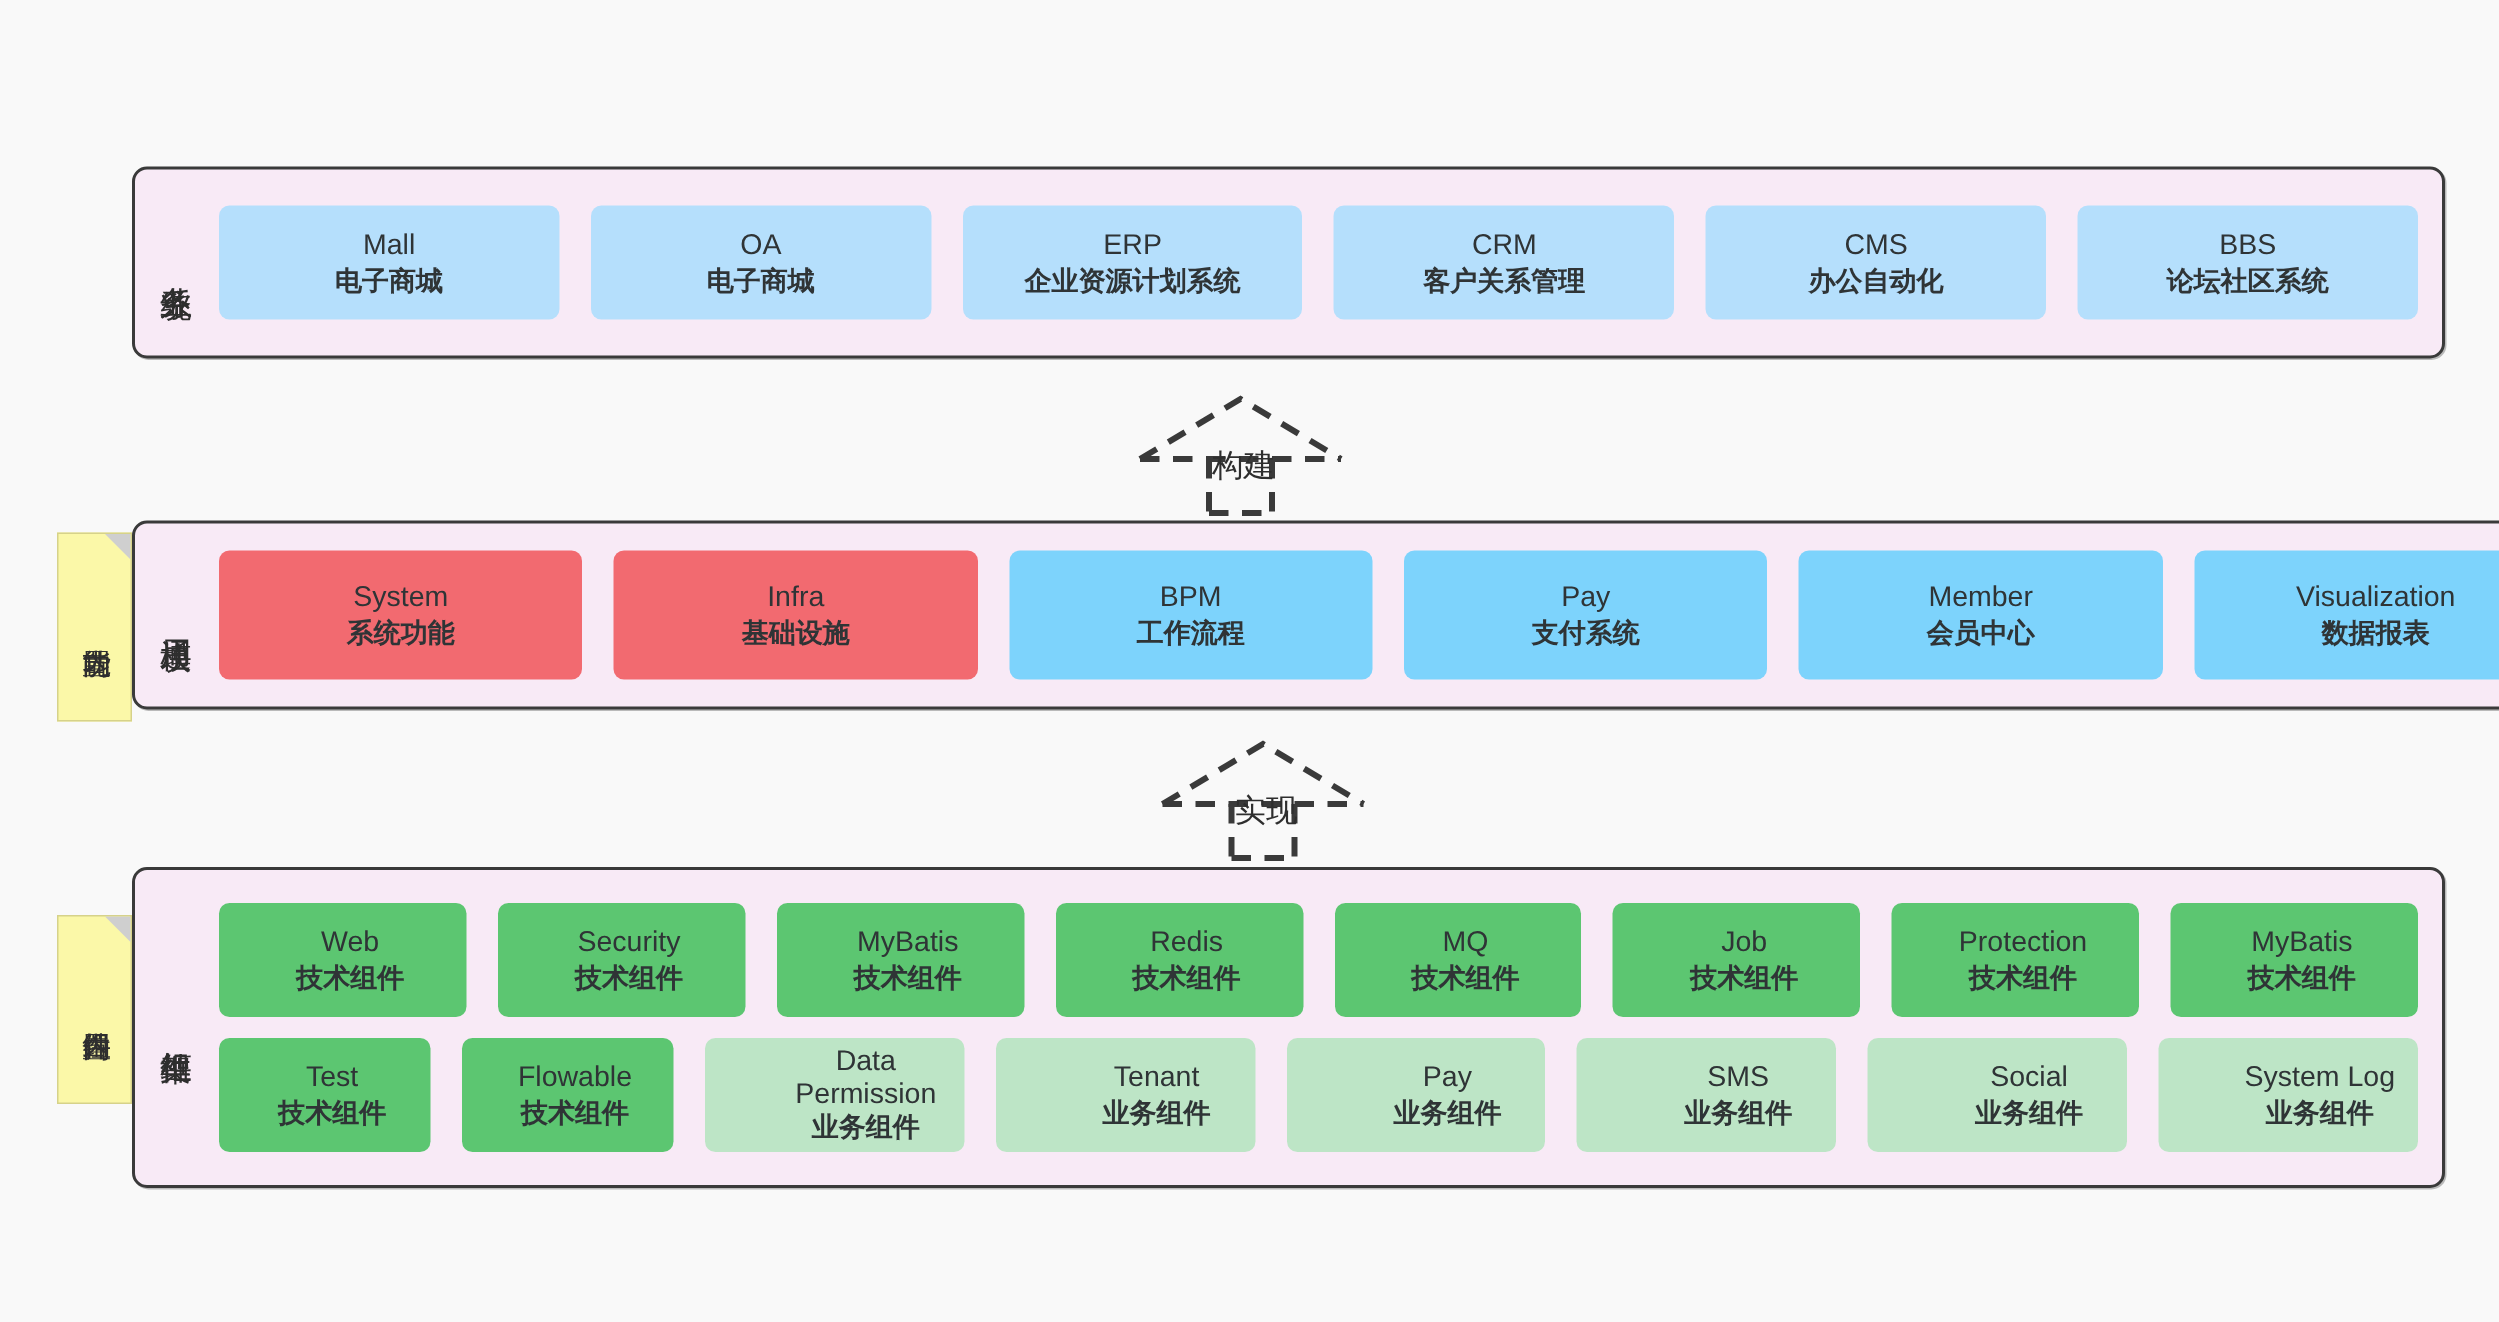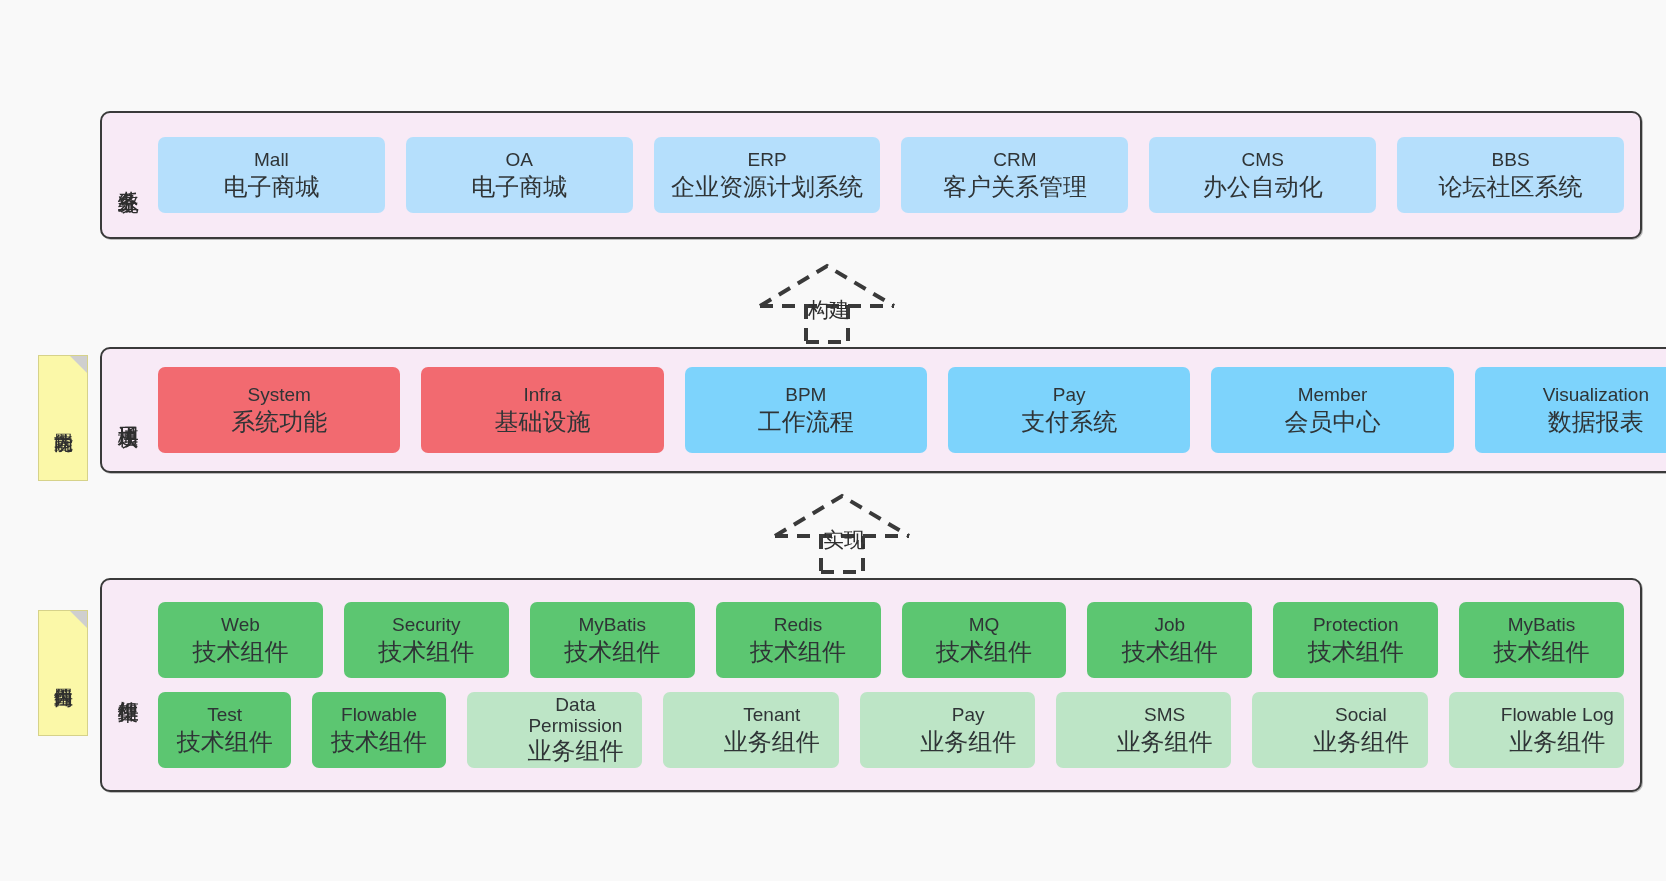--- a/index.html
+++ b/index.html
@@ -15,21 +15,20 @@
 
   
   .layer {
     position: absolute;
     background: #f8eaf6;
     border: 2px solid #3a3a3a;
     border-radius: 10px;
     display: flex;
     align-items: stretch;
     box-shadow: 1px 1px 0 rgba(0,0,0,0.25);
-    margin-left: 12px;
   }
   .layer-title {
     flex: 0 0 auto;
     width: 40px;
     display: flex;
     align-items: center;
     justify-content: center;
     font-size: 21px;
     line-height: 1.08;
     letter-spacing: 0.5px;
@@ -60,25 +59,25 @@
     display: flex;
     flex-direction: column;
     align-items: center;
     justify-content: center;
     text-align: center;
     line-height: 1.26;
     padding: 4px 6px;
     color: #2f3436;
   }
   .card .t1 { font-size: 19px; }
-  .card .t2 { font-size: 24px; }
+  .card .t2 { font-size: 18px; font-weight: bold; }
   .card.blue      { background: #b5dffc; height: 76px; }
   .card.red       { background: #f26a70; height: 86px; }
   .card.pink      { background: #7dd3fc; height: 86px; }
-  .card.green     { background: #5cc671; height: 76px; }
+  .card.green     { background: #5cc671; height: 76px; padding-left: 16px; }
   .card.lightgreen{ background: #bde5c6; height: 76px; padding-left: 48px; }
 
   
   .note {
     position: absolute;
     width: 50px;
     background: #fbf8a8;
     border: 1px solid #d6d28a;
     display: flex;
     align-items: center;
@@ -268,21 +267,21 @@
         </div>
         <div class="card lightgreen">
           <span class="t1">SMS</span>
           <span class="t2">业务组件</span>
         </div>
         <div class="card lightgreen">
           <span class="t1">Social</span>
           <span class="t2">业务组件</span>
         </div>
         <div class="card lightgreen">
-          <span class="t1">Flowable Log</span>
+          <span class="t1">System Log</span>
           <span class="t2">业务组件</span>
         </div>
       </div>
 
     </div>
   </div>
 
 </div>
 
 </body></html>

